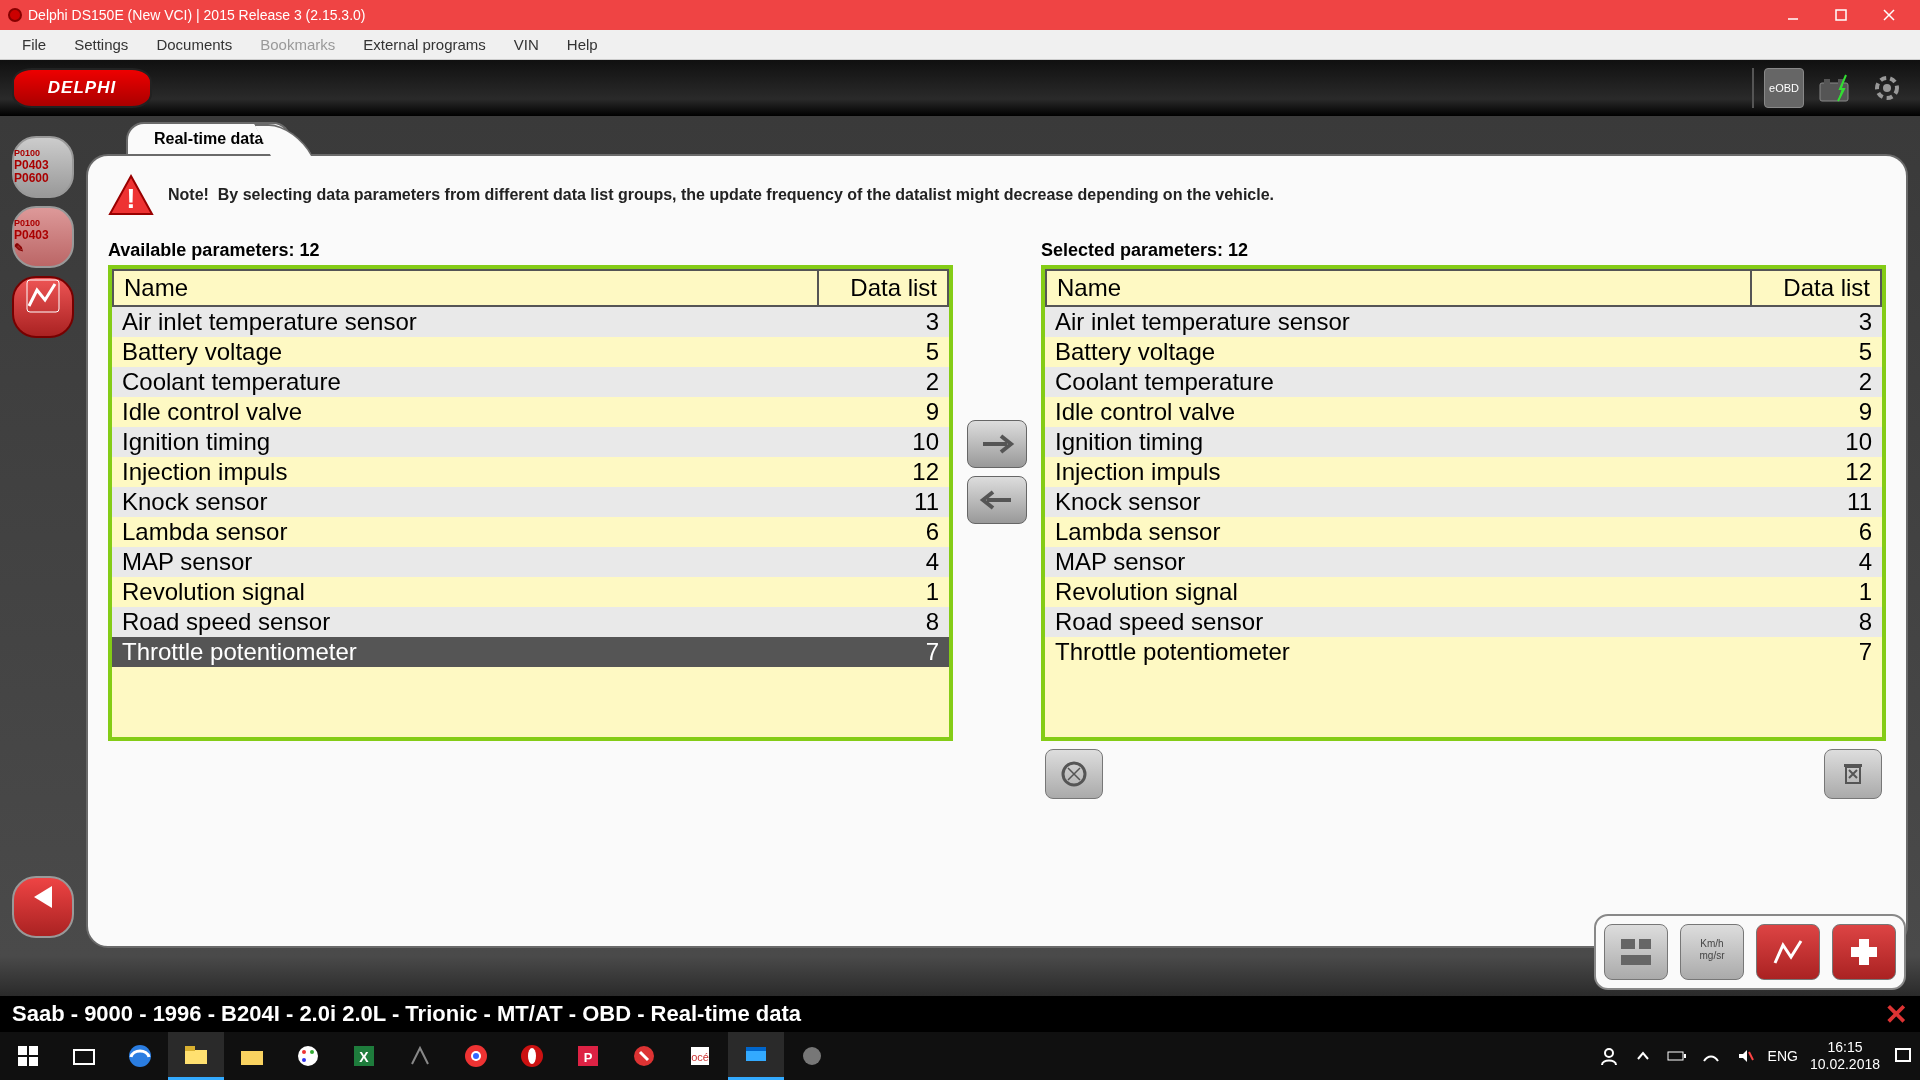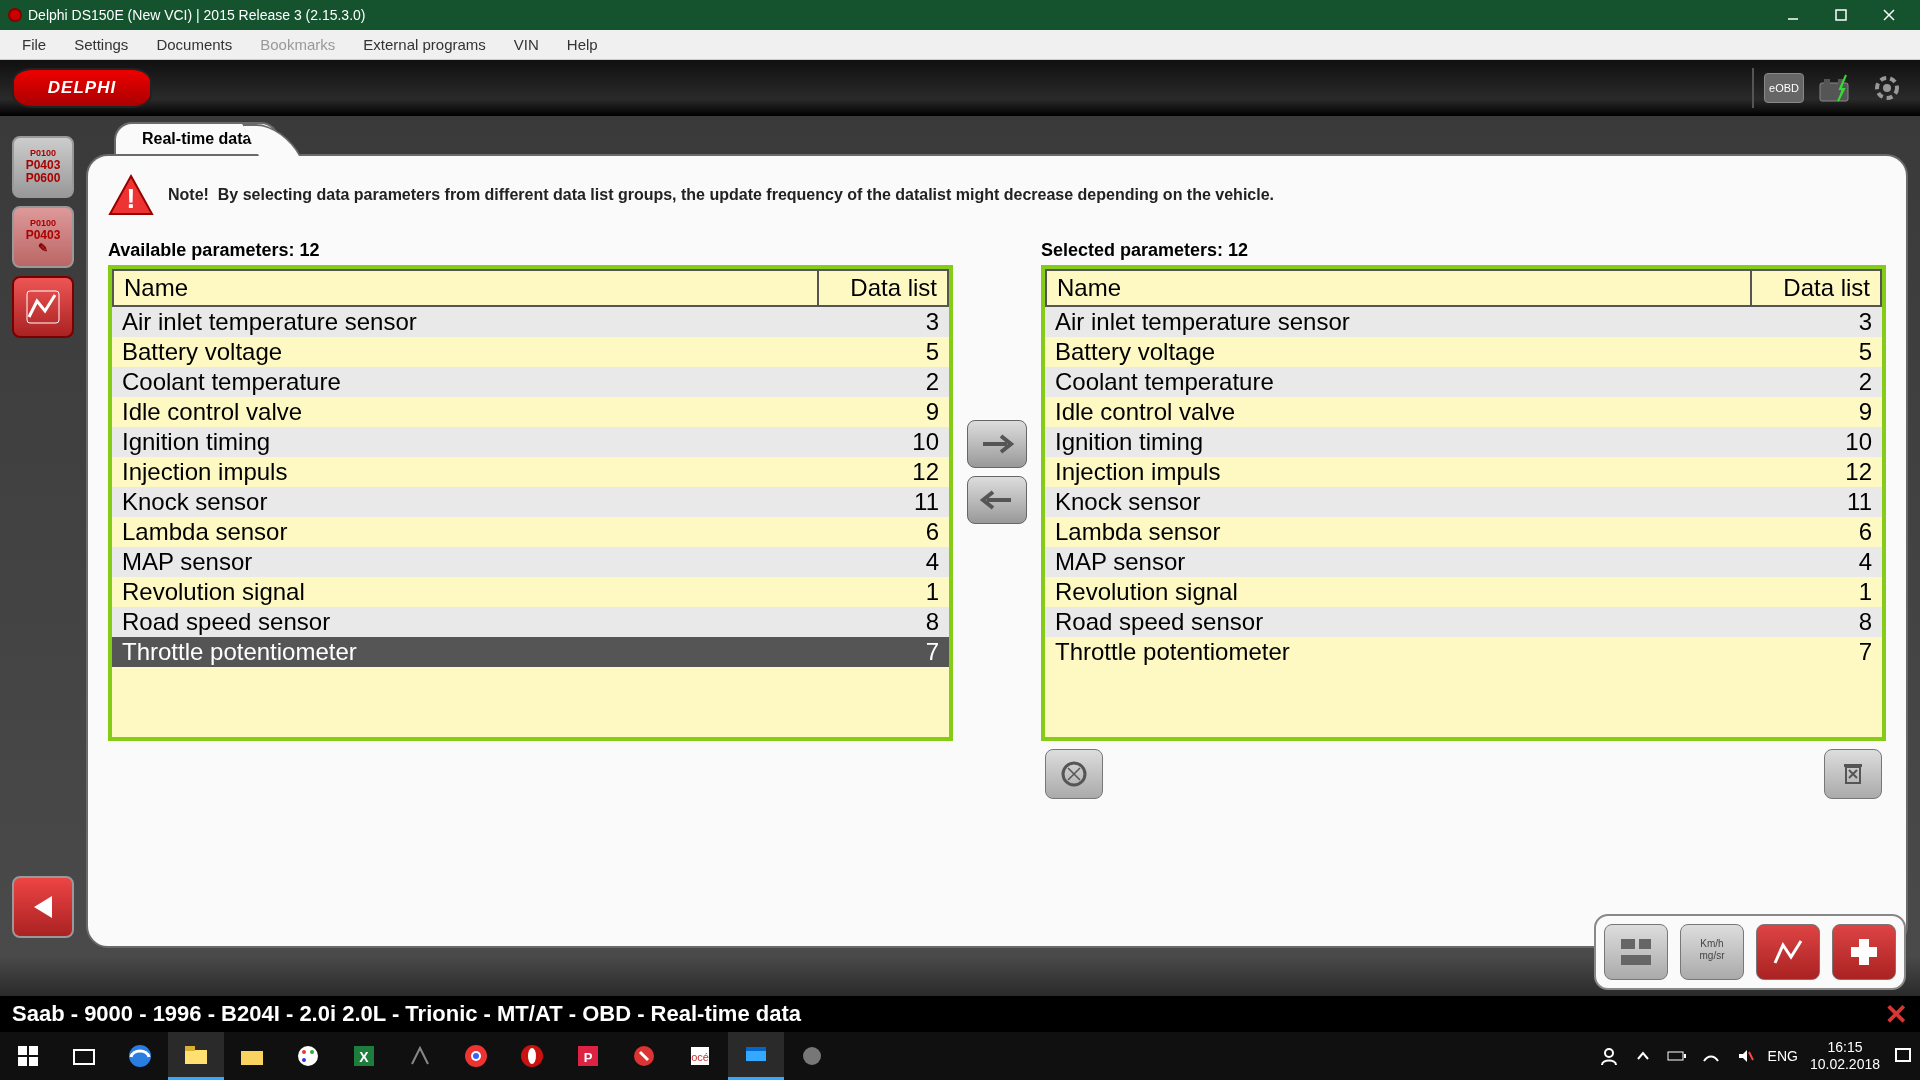--- a/index.html
+++ b/index.html
@@ -1,45 +1,45 @@
 <!DOCTYPE html>
 <html><head>
 <meta charset="utf-8">
 <style>
 * { margin: 0; padding: 0; box-sizing: border-box; font-family: "Segoe UI", Tahoma, sans-serif; }
 body { width: 1920px; height: 1080px; overflow: hidden; background: #000; }
 
-.titlebar { height: 30px; background: #14532d; display: flex; align-items: center; padding: 0 8px; color: #fff; font-size: 14px; }
+.titlebar { height: 30px; background: #ef4444; display: flex; align-items: center; padding: 0 8px; color: #fff; font-size: 14px; }
 .titlebar .title { flex: 1; display: flex; align-items: center; gap: 6px; }
 .titlebar .win-controls { display: flex; gap: 2px; }
 .titlebar .win-btn { width: 46px; height: 28px; display: flex; align-items: center; justify-content: center; cursor: pointer; }
 .red-circle { width: 14px; height: 14px; background: #c00; border-radius: 50%; border: 2px solid #800; }
 
 .menubar { height: 30px; background: #f0f0f0; display: flex; align-items: center; padding: 0 8px; border-bottom: 1px solid #ccc; }
 .menubar .menu-item { padding: 4px 14px; font-size: 15px; color: #333; cursor: pointer; }
 .menubar .menu-item.disabled { color: #999; }
 
 .app-header { height: 56px; background: linear-gradient(#101010, #2a2a2a 70%, #000); display: flex; align-items: center; padding: 0 12px; }
 .brand-logo { width: 140px; height: 40px; background: linear-gradient(#e00, #a00); border-radius: 20px / 14px; display: flex; align-items: center; justify-content: center; color: #fff; font-weight: bold; font-size: 17px; letter-spacing: 1px; border: 2px solid #222; font-style: italic; }
 .app-header .spacer { flex: 1; }
 .header-right { display: flex; align-items: center; gap: 10px; }
 .header-pipe { width: 2px; height: 40px; background: #555; }
-.obd-btn { width: 40px; height: 30px; background: #666; border-radius: 4px; border: 1px solid #888; display: flex; align-items: center; justify-content: center; color: #fff; font-size: 11px; cursor: pointer; }
+.obd-btn { width: 40px; height: 40px; background: #666; border-radius: 4px; border: 1px solid #888; display: flex; align-items: center; justify-content: center; color: #fff; font-size: 11px; cursor: pointer; }
 .battery-icon { width: 42px; height: 36px; display: flex; align-items: center; justify-content: center; }
 .gear-icon { width: 42px; height: 42px; display: flex; align-items: center; justify-content: center; }
 
 .main-area { height: calc(100% - 30px - 30px - 56px - 40px - 36px - 48px); display: flex; background: linear-gradient(#3a3a3a,#4a4a4a); }
 .left-sidebar { width: 86px; display: flex; flex-direction: column; align-items: center; padding-top: 20px; gap: 8px; position: relative; }
-.sidebar-btn { width: 62px; height: 62px; border-radius: 8px; border: 2px solid #999; display: flex; align-items: center; justify-content: center; cursor: pointer; background: linear-gradient(#bbb,#888); }
+.sidebar-btn { width: 62px; height: 62px; border-radius: 24px; border: 2px solid #999; display: flex; justify-content: center; cursor: pointer; background: linear-gradient(#bbb,#888); }
 .sidebar-btn.active { background: linear-gradient(#e55,#a22); border-color: #700; }
 .sidebar-btn.code { background: linear-gradient(#ccc,#999); color: #a00; font-weight: bold; font-size: 12px; line-height: 1.1; flex-direction: column; }
 .sidebar-btn.back { position: absolute; bottom: 18px; left: 12px; width: 62px; height: 62px; background: linear-gradient(#e44,#a22); }
 
 .content-panel { flex: 1; margin: 8px 12px 8px 0; position: relative; }
-.tab-header { position: absolute; top: -2px; left: 28px; background: #fafafa; padding: 6px 26px; font-weight: bold; font-size: 16px; border-top-left-radius: 18px; border-top-right-radius: 18px; z-index: 2; border: 2px solid #6a6a6a; border-bottom: none; }
+.tab-header { position: absolute; top: -2px; left: 40px; background: #fafafa; padding: 6px 26px; font-weight: bold; font-size: 16px; border-top-left-radius: 18px; border-top-right-radius: 18px; z-index: 2; border: 2px solid #6a6a6a; border-bottom: none; }
 .tab-header::after { content: ""; position: absolute; top: 0; right: -24px; width: 40px; height: 100%; background: #fafafa; border-top-right-radius: 28px 32px; border-top: 2px solid #6a6a6a; border-right: 2px solid #6a6a6a; transform: skewX(28deg); transform-origin: bottom left; }
 .content-body { position: absolute; top: 30px; left: 0; right: 0; bottom: 0; background: #fafafa; border: 2px solid #6a6a6a; border-radius: 22px; padding: 16px 20px; }
 .note-row { display: flex; align-items: center; gap: 14px; margin-bottom: 22px; }
 .warn-triangle { width: 46px; height: 46px; display:flex; align-items:center; justify-content:center; }
 .note-text { font-weight: bold; font-size: 16px; color: #222; }
 
 .lists-row { display: flex; gap: 14px; align-items: flex-start; }
 .list-col { flex: 1; }
 .list-label { font-weight: bold; font-size: 18px; margin-bottom: 4px; }
 .param-table { width: 100%; border: 4px solid #84cc16; border-collapse: collapse; background: #fef9c3; }

